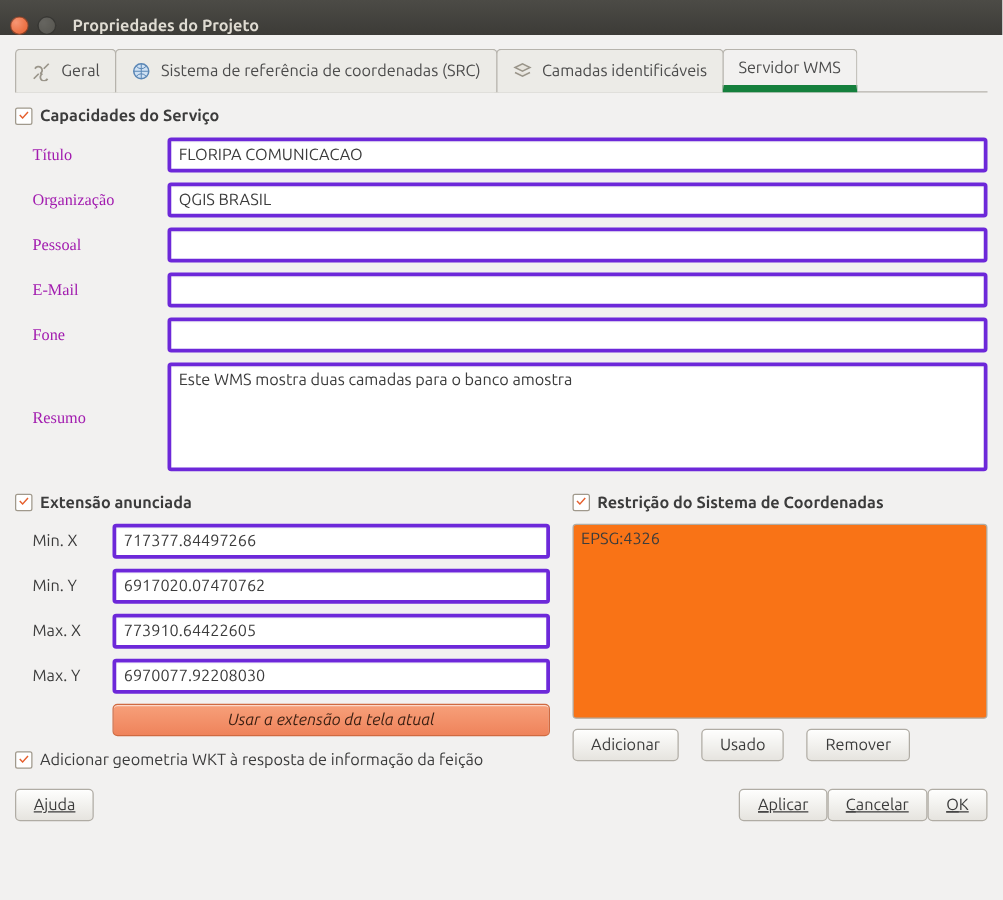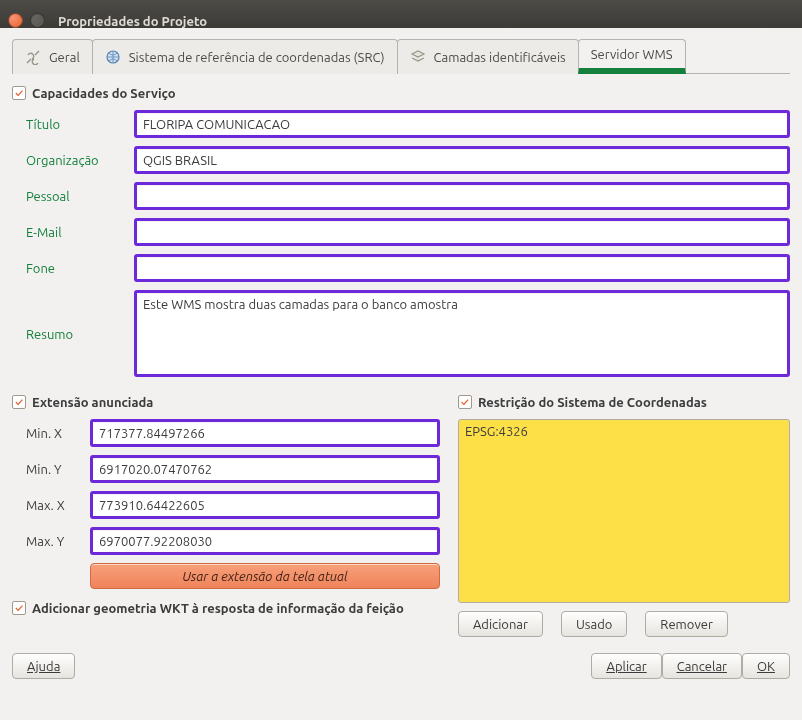--- a/index.html
+++ b/index.html
@@ -83,21 +83,21 @@
     font-weight: bold;
     line-height: 1;
   }
   .form-grid {
     display: grid;
     grid-template-columns: 100px 1fr;
     gap: 8px 8px;
     align-items: center;
     margin-left: 14px;
   }
-  .form-grid label { color: #15803d; }
+  .form-grid label { color: #a21caf; font-family: Liberation Serif, serif; }
   input.text, textarea.text {
     width: 100%;
     border: 3px solid #6d28d9;
     border-radius: 3px;
     background: #fff;
     padding: 4px 6px;
     font-family: inherit;
     font-size: 13px;
     color: #3c3c3c;
     box-shadow: inset 0 1px 1px rgba(0,0,0,0.05);
@@ -130,36 +130,36 @@
   }
   .btn.primary {
     background: linear-gradient(to bottom, #f7a07a, #ef835b);
     border-color: #cf6a41;
     color: #3a1f12;
   }
   .btn.wide { width: 100%; text-align:center;font-style:italic; }
   .listbox {
     border: 1px solid #b0aca4;
     border-radius: 3px;
-    background: #fde047;
-    height: 184px;
+    background: #f97316;
+    height: 156px;
     padding: 4px 6px;
     font-size: 13px;
     overflow: auto;
   }
   .crs-buttons {
     display: flex;
     gap: 18px;
     margin-top: 8px;
   }
   .wkt-row {
     display: flex;
     gap: 6px;
     margin-top: 10px;
-    font-weight: bold;
+    font-weight: normal;
   }
   .footer {
     display: flex;
     margin-top: 16px;
     gap: 0;
     text-decoration: underline;
   }
   .footer .spacer { flex: 1; }
   .mnemonic { text-decoration: underline; }
 </style>

